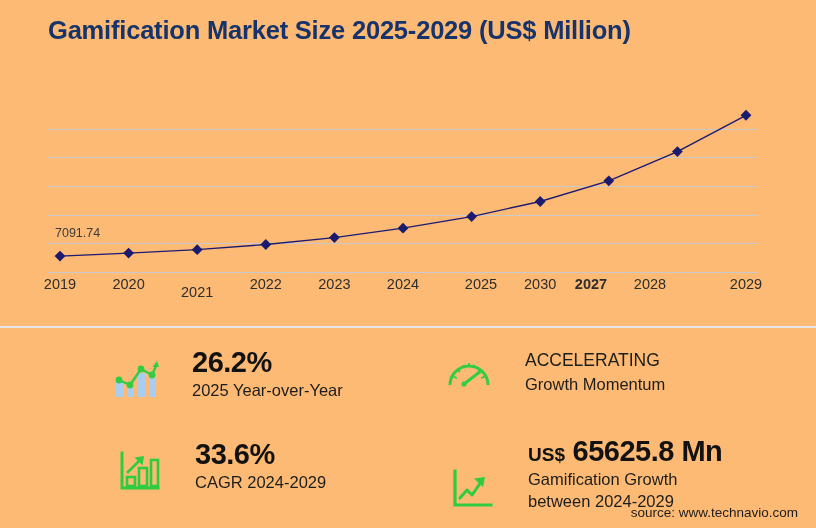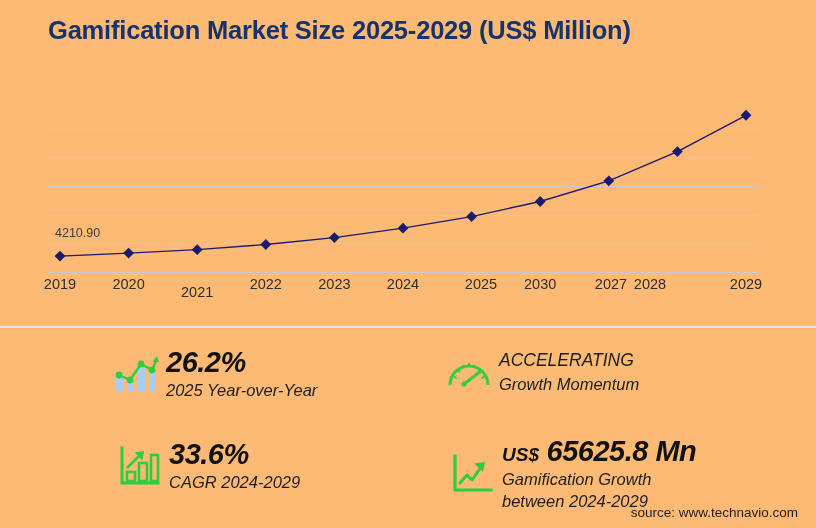--- a/index.html
+++ b/index.html
@@ -76,23 +76,22 @@
 
   
   .stats {
     position: absolute;
     left: 0; top: 330px;
     width: 816px; height: 170px;
   }
   .stat {
     position: absolute;
     display: flex;
-    align-items: center;
-    gap: 6px;
-    font-style: italic;
+    align-items: flex-end;
+    gap: 32px;
   }
   .stat-0 { left: 112px; top: 16px; }
   .stat-1 { left: 445px; top: 18px; }
   .stat-2 { left: 115px; top: 108px; }
   .stat-3 { left: 448px; top: 105px; }
 
   .stat-icon {
     width: 48px; height: 46px;
     flex: 0 0 48px;
     display: flex; align-items: center; justify-content: center;
@@ -166,33 +165,33 @@
           <polygon points="217.79999999999998,139.07999999999998 223.2,144.48 217.79999999999998,149.88 212.39999999999998,144.48" fill="#1a1a6e"></polygon>
           <polygon points="286.40000000000003,132.2 291.8,137.6 286.40000000000003,143 281.00000000000006,137.6" fill="#1a1a6e"></polygon>
           <polygon points="355,122.73999999999998 360.4,128.14 355,133.54 349.6,128.14" fill="#1a1a6e"></polygon>
           <polygon points="423.59999999999997,111.216 428.99999999999994,116.616 423.59999999999997,122.016 418.2,116.616" fill="#1a1a6e"></polygon>
           <polygon points="492.2,96.08 497.59999999999997,101.48 492.2,106.88000000000001 486.8,101.48" fill="#1a1a6e"></polygon>
           <polygon points="560.8000000000001,75.43999999999998 566.2,80.83999999999999 560.8000000000001,86.24 555.4000000000001,80.83999999999999" fill="#1a1a6e"></polygon>
           <polygon points="629.4,46.20000000000001 634.8,51.60000000000001 629.4,57.00000000000001 624,51.60000000000001" fill="#1a1a6e"></polygon>
           <polygon points="698,9.863623999999993 703.4,15.263623999999993 698,20.66362399999999 692.6,15.263623999999993" fill="#1a1a6e"></polygon>
         </svg>
       <div id="point-labels">
-          <div class="point-label" style="left: 7px; top: 126.059px;">4210.90</div>
+          <div class="point-label" style="left: 7px; top: 126.059px;">7091.74</div>
         </div>
     </div>
     <div class="xlabels" id="xlabels">
         <div class="xlabel" style="left: 12px;">2019</div>
         <div class="xlabel" style="left: 80.6px;">2020</div>
         <div class="xlabel" style="left: 149.2px; margin-top: 8px;">2021</div>
         <div class="xlabel" style="left: 217.8px;">2022</div>
         <div class="xlabel" style="left: 286.4px;">2023</div>
         <div class="xlabel" style="left: 355px;">2024</div>
         <div class="xlabel" style="left: 433px;">2025</div>
         <div class="xlabel" style="left: 492.2px;">2030</div>
-        <div class="xlabel" style="left: 563px;">2027</div>
+        <div class="xlabel" style="left: 543px; font-weight: bold;">2027</div>
         <div class="xlabel" style="left: 602px;">2028</div>
         <div class="xlabel" style="left: 698px;">2029</div>
       </div>
   </div>
 
   <div class="divider"></div>
 
   <div class="stats">
 
     <div class="stat stat-0">

